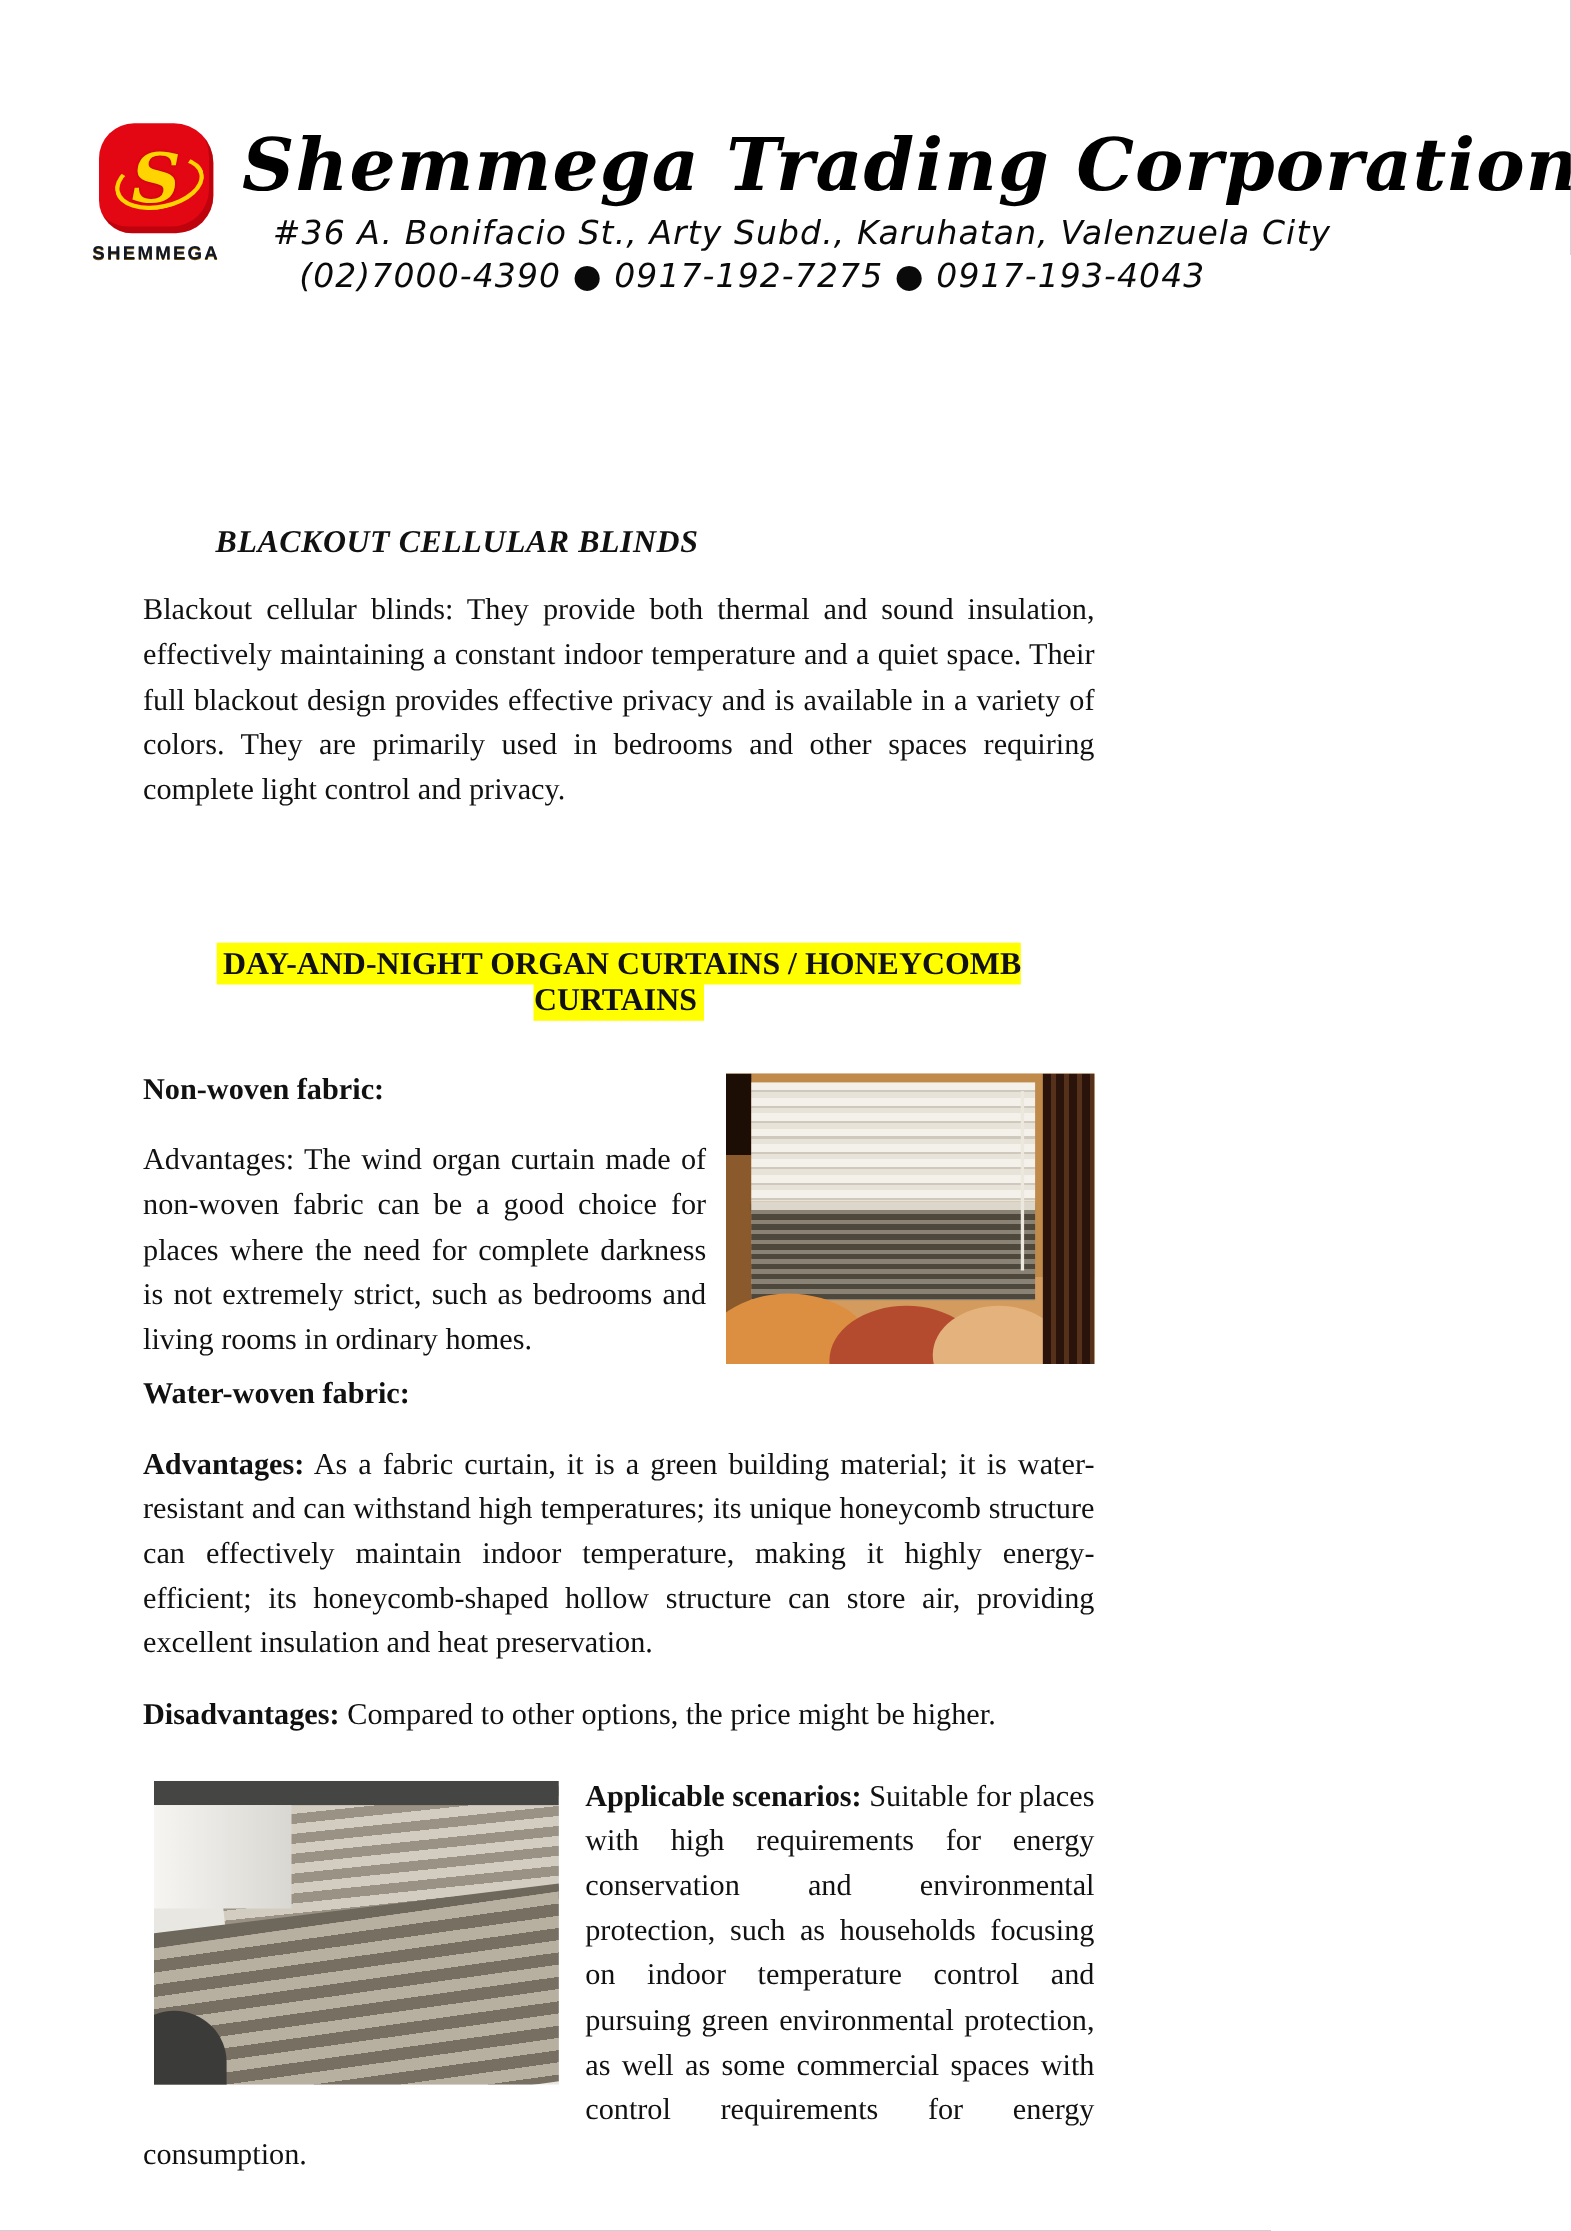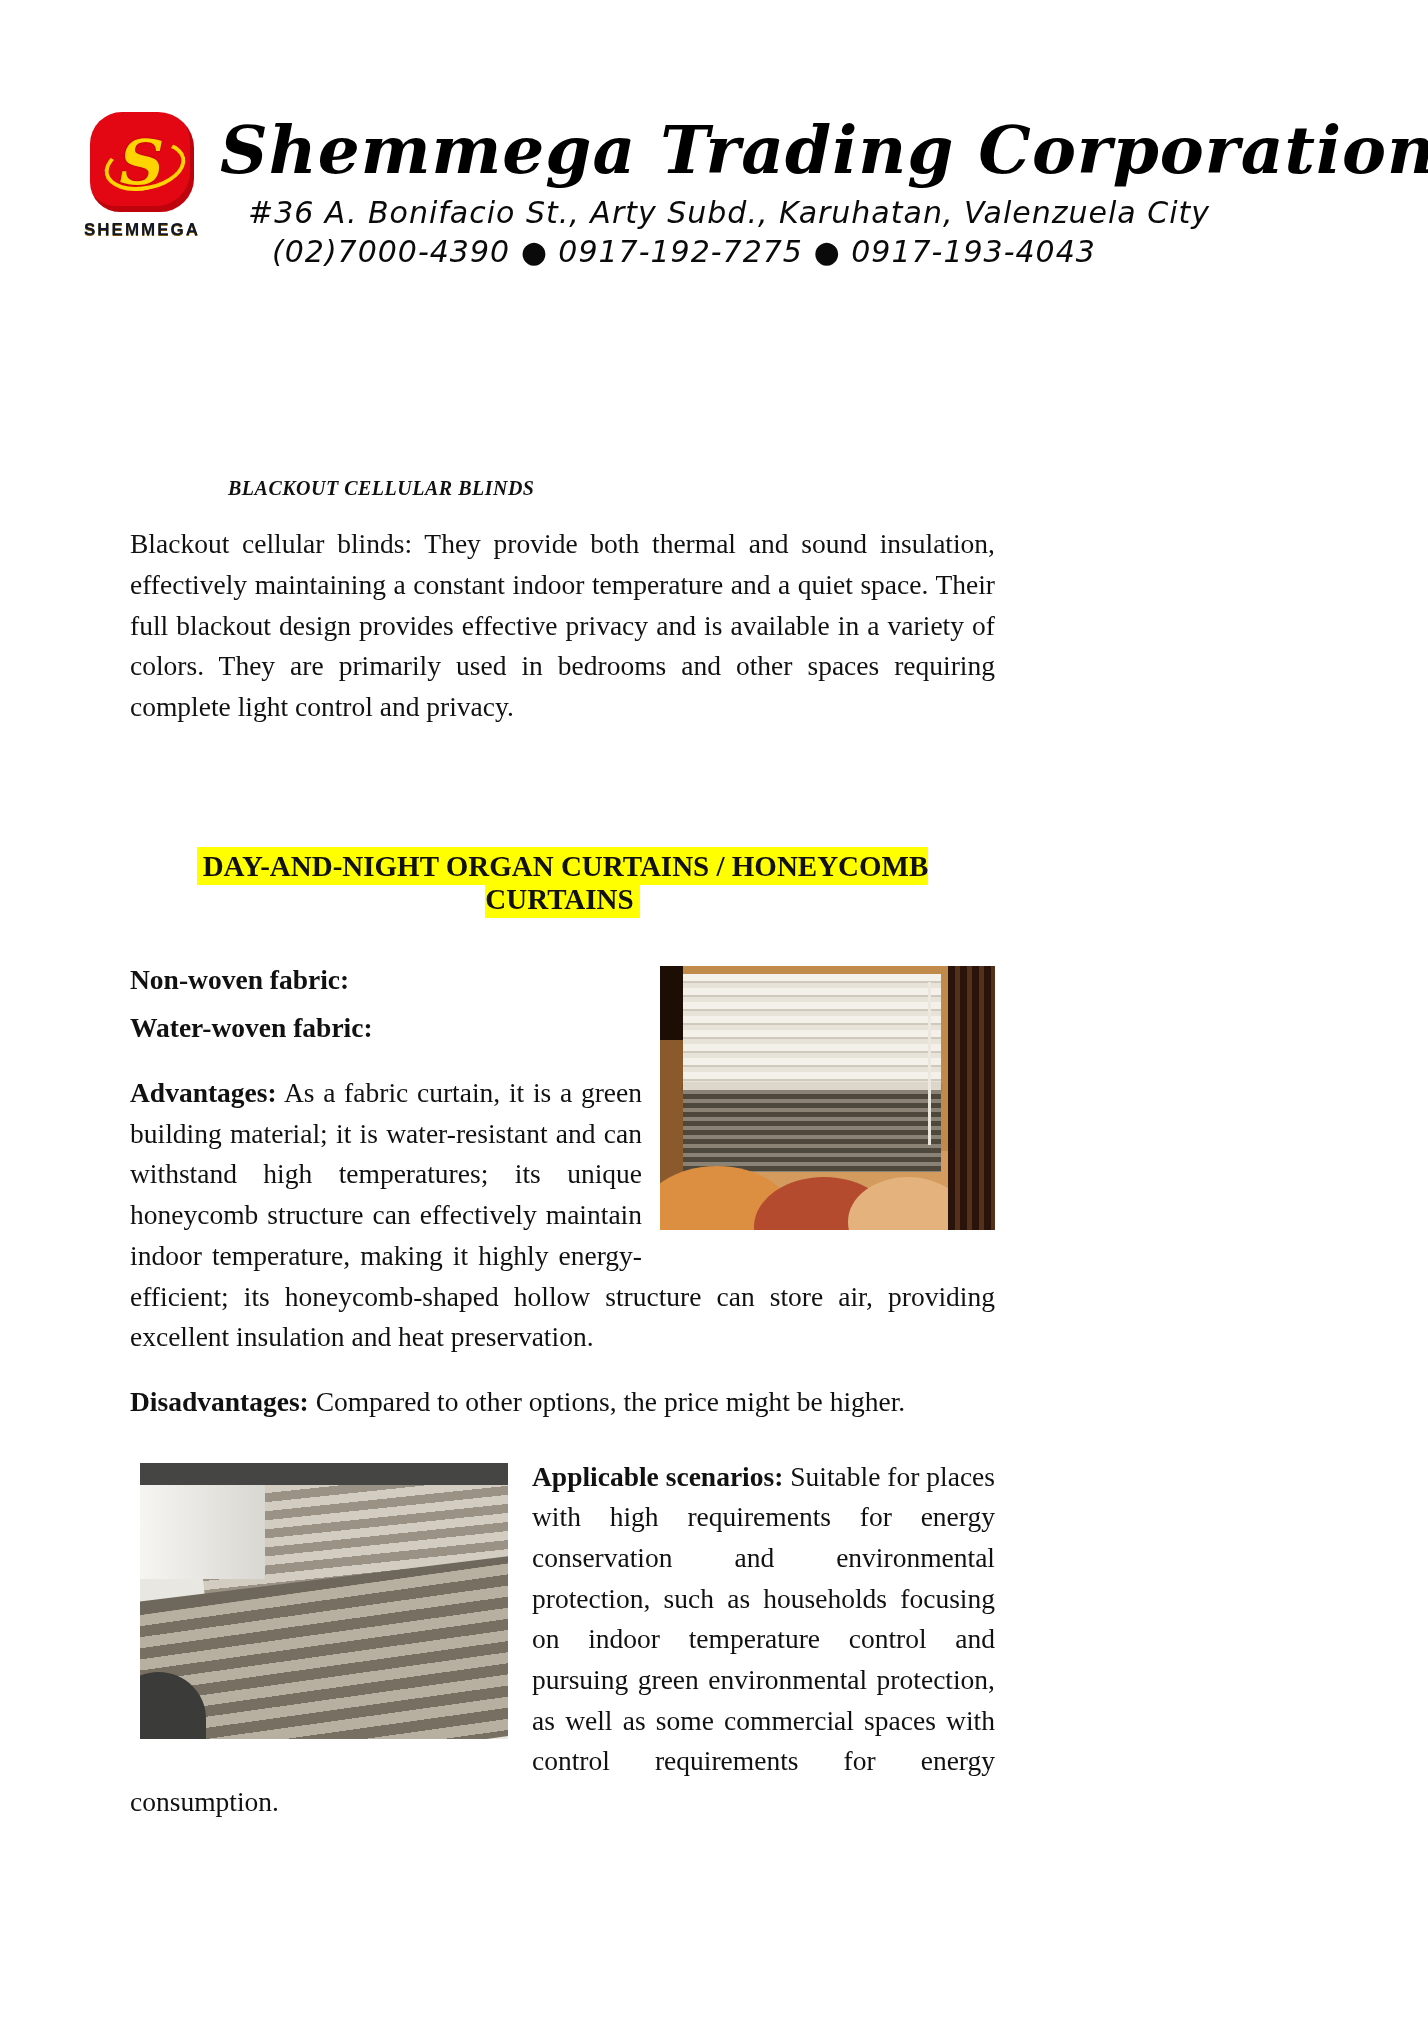--- a/index.html
+++ b/index.html
@@ -39,21 +39,21 @@
   }
   .address-line,.phone-line{
     font-family:"DejaVu Sans", sans-serif;font-style:italic;
     font-size:30px;letter-spacing:1px;color:#0a0a0a;white-space:nowrap;
   }
   .address-line{margin-top:10px;padding-left:28px;}
   .phone-line{margin-top:4px;padding-left:52px;}
   
   .content{padding:0 433px 0 130px;}
   .section-title{
-    margin:208px 0 0 98px;font-size:20px;font-weight:bold;font-style:italic;
+    margin:208px 0 0 66px;font-size:29px;font-weight:bold;font-style:italic;
     letter-spacing:.5px;
   }
   p.body-text{
     margin:24px 0 0 0;font-size:27.5px;line-height:1.48;text-align:justify;
   }
   .highlight-heading{margin-top:122px;text-align:center;}
   .highlight-heading .hl{
     background:#ffff00;font-weight:bold;font-size:29px;padding:3px 6px;text-align:right;
   }
   .daynight{margin-top:44px;}
@@ -147,20 +147,21 @@
         <div class="pw-blind-bottom"></div>
         <div class="pw-cord"></div>
         <div class="pw-pillow-a"></div>
         <div class="pw-pillow-b"></div>
         <div class="pw-pillow-c"></div>
         <div class="pw-frame-right"></div>
       </div>
 
 
       <div class="sub-heading">Non-woven fabric:</div>
+      <p class="body-text tight">Advantages: The wind organ curtain made of non-woven fabric can be a good choice for places where the need for complete darkness is not extremely strict, such as bedrooms and living rooms in ordinary homes.</p>
 
       <div class="sub-heading tight">Water-woven fabric:</div>
       <p class="body-text tight"><span class="bold">Advantages:</span><span> As a fabric curtain, it is a green building material; it is water-resistant and can withstand high temperatures; its unique honeycomb structure can effectively maintain indoor temperature, making it highly energy-efficient; its honeycomb-shaped hollow structure can store air, providing excellent insulation and heat preservation.</span></p>
       <p class="body-text tight"><span class="bold">Disadvantages:</span><span> Compared to other options, the price might be higher.</span></p>
     </div>
 
     <div class="bottom-section clearfix">
 
       <div class="photo-honeycomb">
         <div class="ph-blind-back"></div>

